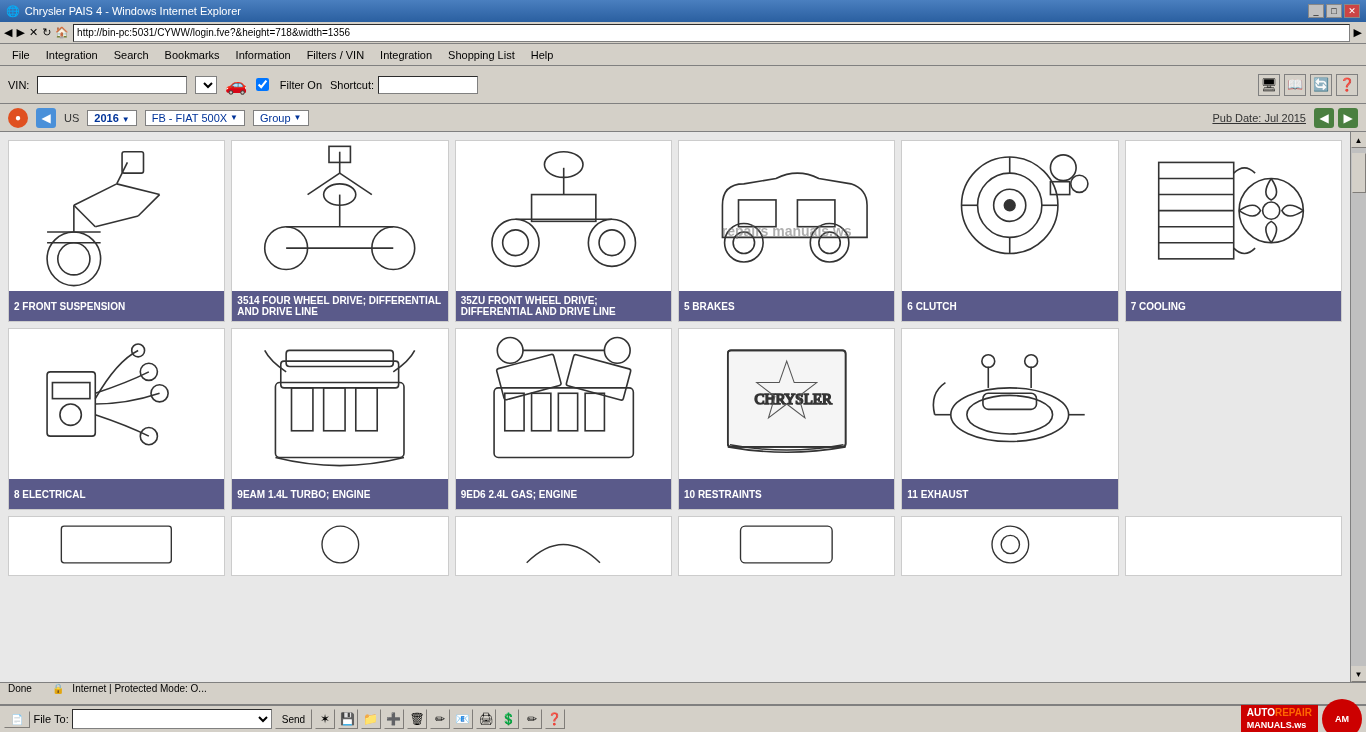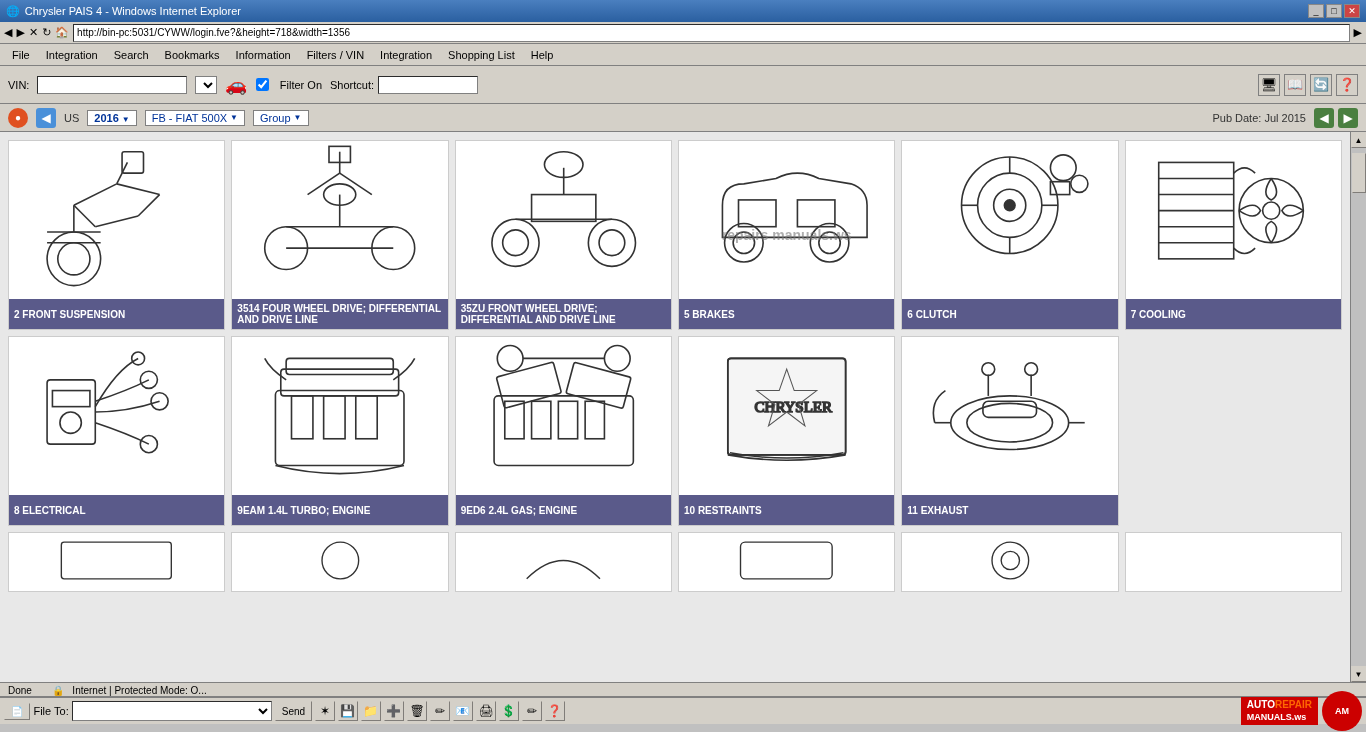--- a/index.html
+++ b/index.html
@@ -130,21 +130,21 @@
     }
     .nav-group-btn {
       background: white;
       border: 1px solid #808080;
       padding: 1px 6px;
       font-size: 11px;
       color: #003399;
       cursor: pointer;
       display: flex; align-items: center; gap: 3px;
     }
-    .pub-date { margin-left: auto; font-size: 11px; color: #333; }
+    .pub-date { margin-left: auto; font-size: 11px; color: #333; text-decoration: underline; }
     .nav-arrows { display: flex; gap: 4px; }
     .nav-arrow-btn { width: 20px; height: 20px; background: #4a7f40; border-radius: 3px; display: flex; align-items: center; justify-content: center; color: white; font-size: 12px; cursor: pointer; }
 
     
     .parts-grid {
       display: grid;
       grid-template-columns: repeat(6, 1fr);
       gap: 6px;
       margin-bottom: 6px;
     }
@@ -165,21 +165,20 @@
     .part-image svg { max-width: 100%; max-height: 100%; }
     .part-label {
       background: #5a5a8a;
       color: white;
       padding: 4px 5px;
       font-size: 10px;
       font-weight: bold;
       min-height: 30px;
       display: flex;
       align-items: center;
-      margin-top: 8px;
     }
     .scrollbar-area {
       width: 16px;
       background: #d4d0c8;
       border-left: 1px solid #808080;
       display: flex;
       flex-direction: column;
       align-items: center;
     }
     .scroll-btn {
@@ -205,23 +204,23 @@
       background: #d4d0c8;
       border: 1px outset #d4d0c8;
       position: absolute;
       top: 5px;
       left: 1px;
     }
 
     
     .status-bar {
       background: #d4d0c8;
-      height: 14px;
-      display: flex;
-      align-items: flex-end;
+      height: 22px;
+      display: flex;
+      align-items: flex-start;
       padding: 0 8px;
       border-top: 1px solid #808080;
       font-size: 10px;
       gap: 20px;
     }
     .status-right { display: flex; align-items: center; gap: 8px; }
 
     
     .taskbar {
       background: #d4d0c8;

